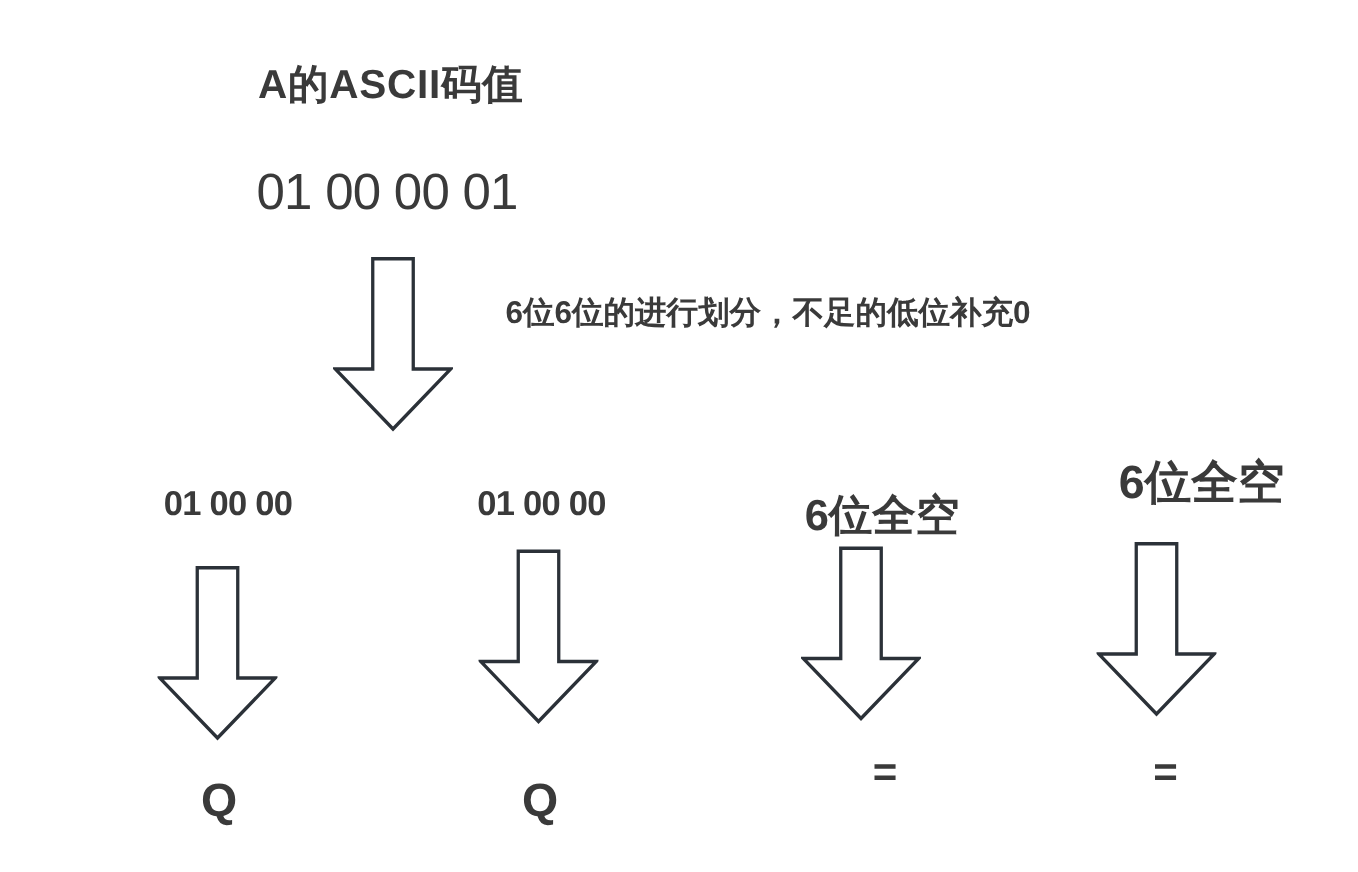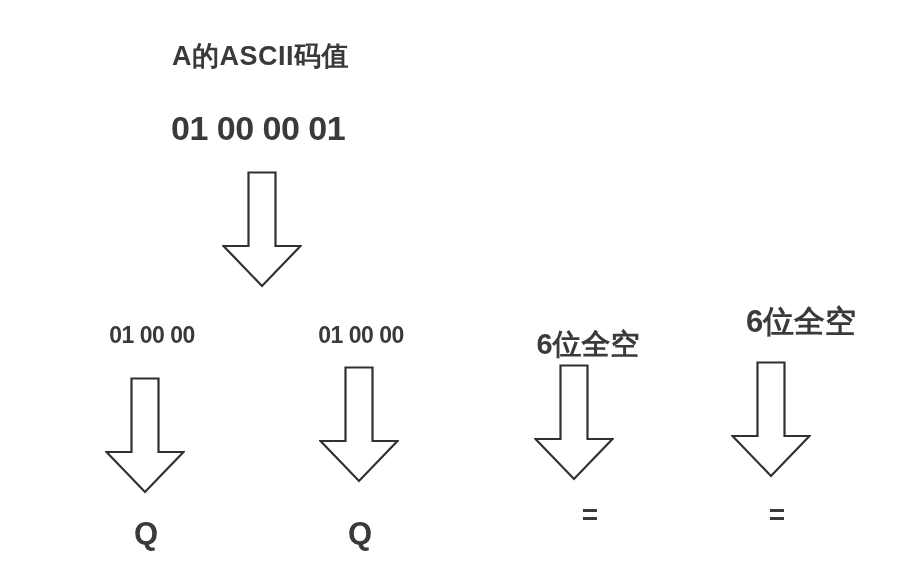--- a/index.html
+++ b/index.html
@@ -21,21 +21,21 @@
 
   .title {
     left: 172px; top: 41px;
     font-size: 27px; font-weight: bold;
     letter-spacing: 0.5px;
     white-space: nowrap;
     line-height: 1.15;
   }
   .binary-top {
     left: 171px; top: 111px;
-    font-size: 34px; font-weight: bold;
+    font-size: 34px; font-weight: normal;
     letter-spacing: -0.5px;
     white-space: nowrap;
     line-height: 1;
   }
   .annotation {
     left: 337px; top: 197px;
     font-size: 21px; font-weight: bold;
     white-space: nowrap;
     line-height: 1.15;
   }
@@ -68,20 +68,21 @@
 <div class="canvas">
 
   <div class="abs title">A的ASCII码值</div>
   <div class="abs binary-top">01 00 00 01</div>
 
   <div class="abs arrow-box split-arrow">
     <svg viewBox="0 0 80 117" aria-hidden="true">
       <polygon points="26.5,1.5 53.5,1.5 53.5,75 78.5,75 40,115 1.5,75 26.5,75" fill="#ffffff" stroke="#2b3138" stroke-width="2.2"></polygon>
     </svg>
   </div>
+  <div class="abs annotation">6位6位的进行划分，不足的低位补充0</div>
 
   <div class="abs center-x group-label label-binary" style="left:152px; top:324px;">01 00 00</div>
   <div class="abs arrow-box" style="left:105px; top:377px;">
     <svg viewBox="0 0 80 117" aria-hidden="true">
       <polygon points="26.5,1.5 53.5,1.5 53.5,75 78.5,75 40,115 1.5,75 26.5,75" fill="#ffffff" stroke="#2b3138" stroke-width="2.2"></polygon>
     </svg>
   </div>
   <div class="abs center-x result result-letter" style="left:146px; top:518px;">Q</div>
 
   <div class="abs center-x group-label label-binary" style="left:361px; top:324px;">01 00 00</div>

